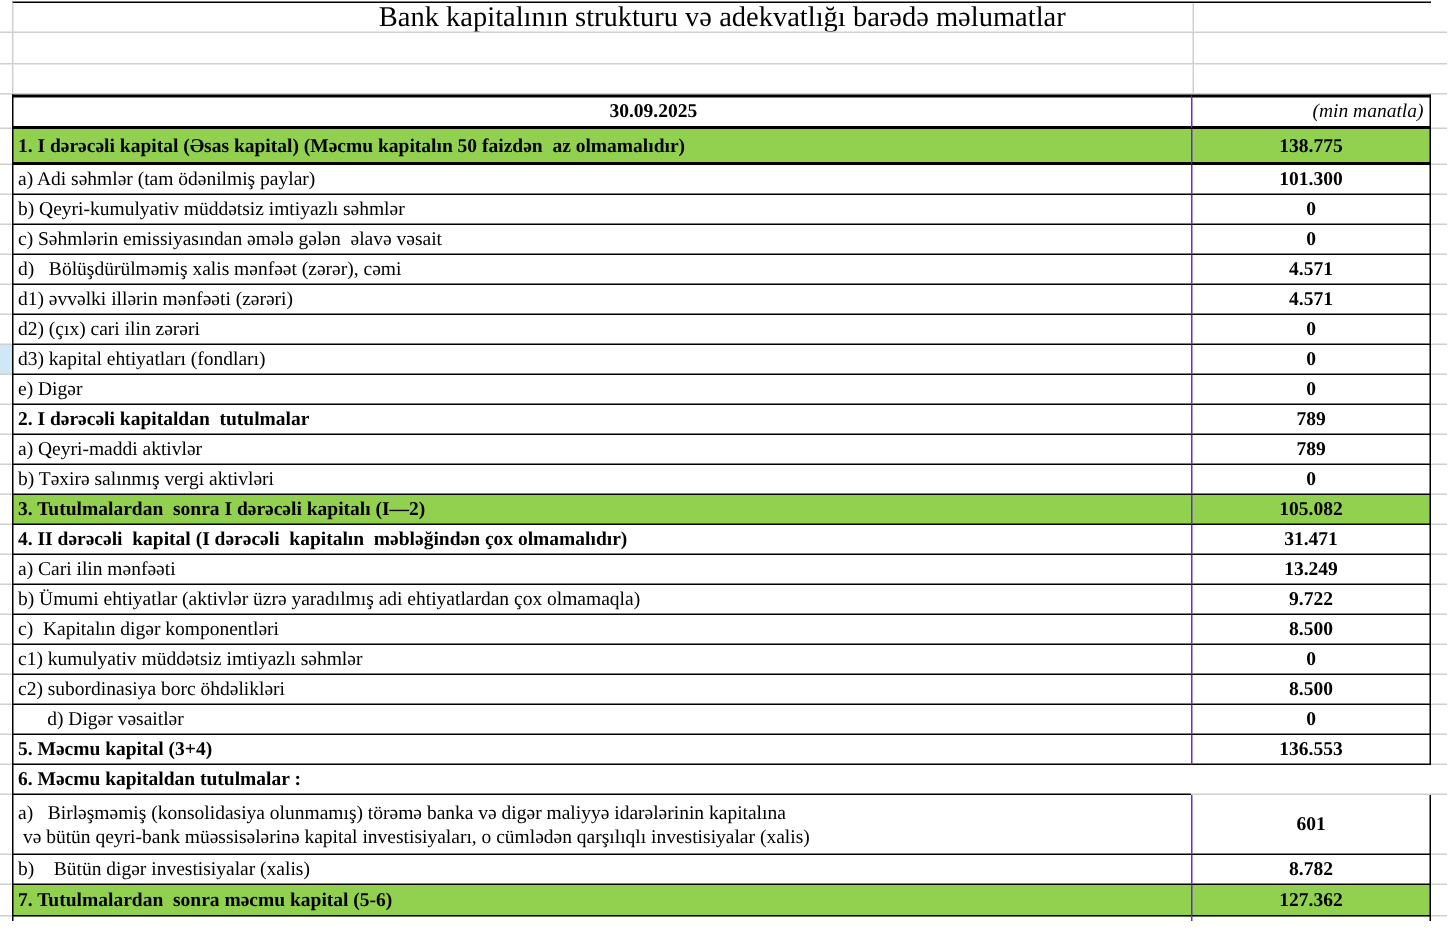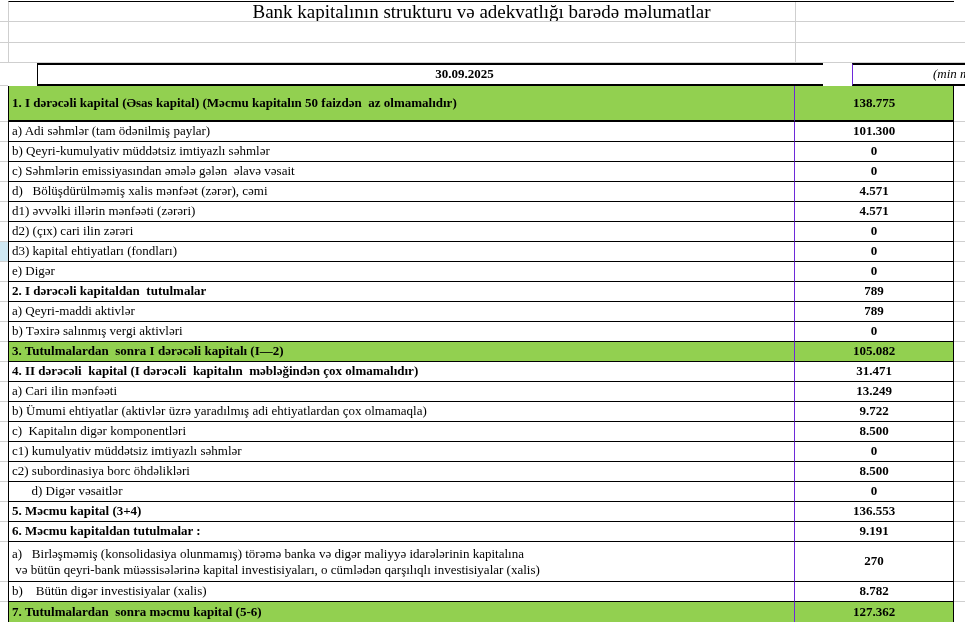--- a/index.html
+++ b/index.html
@@ -56,21 +56,21 @@
     background-size:1px 100%,1px 100%;
     background-position:786px 0,945px 0;
     background-repeat:no-repeat,no-repeat;
     justify-content:center;
   }
   .title-cell{
     border-top:1px solid #000;
     font-size:19px;
   }
   
-  .header-row{height:23px;gap:29px;}
+  .header-row{height:23px;}
   .h-date{
     border-top:2px solid #000;
     border-bottom:2px solid #000;
     font-weight:bold;
     justify-content:center;
     padding-left:70px;
   }
   .h-unit{
     border-top:2px solid #000;
     border-bottom:2px solid #000;
@@ -78,21 +78,21 @@
     font-style:italic;
     justify-content:flex-end;
     padding-right:4px;
   }
   
   .k-plain{height:20px;}
   .k-bold{height:20px;}
   .k-bold .c-label{font-weight:bold;}
   .k-green{height:20px;}
   .k-green-end{height:21px;}
-  .k-green-lg{height:36px;}
+  .k-green-lg{height:24px;}
   .k-green .c-label,.k-green .c-value,
   .k-green-end .c-label,.k-green-end .c-value,
   .k-green-lg .c-label,.k-green-lg .c-value{
     background:var(--green);font-weight:bold;
   }
   .k-green-lg .c-label,.k-green-lg .c-value{border-bottom-width:2px;}
   .k-plain-2l{height:40px;}
   .k-plain-2l .c-label{line-height:16px;}
   
   .bottom-row{height:3px;}
@@ -252,28 +252,27 @@
       </div>
       <div class="row dr k-bold">
         <div class="m-l"></div>
         <div class="cell c-label">5. Məcmu kapital (3+4)</div>
         <div class="cell c-value">136.553</div>
         <div class="m-r"></div>
       </div>
       <div class="row dr k-bold">
         <div class="m-l"></div>
         <div class="cell c-label">6. Məcmu kapitaldan tutulmalar :</div>
-        <div class="cell c-value">9.191</div>
         <div class="m-r"></div>
       </div>
       <div class="row dr k-plain-2l">
         <div class="m-l"></div>
         <div class="cell c-label">a)   Birləşməmiş (konsolidasiya olunmamış) törəmə banka və digər maliyyə idarələrinin kapitalına
  və bütün qeyri-bank müəssisələrinə kapital investisiyaları, o cümlədən qarşılıqlı investisiyalar (xalis)</div>
-        <div class="cell c-value">270</div>
+        <div class="cell c-value">601</div>
         <div class="m-r"></div>
       </div>
       <div class="row dr k-plain">
         <div class="m-l"></div>
         <div class="cell c-label">b)    Bütün digər investisiyalar (xalis)</div>
         <div class="cell c-value">8.782</div>
         <div class="m-r"></div>
       </div>
       <div class="row dr k-green-end">
         <div class="m-l"></div>

